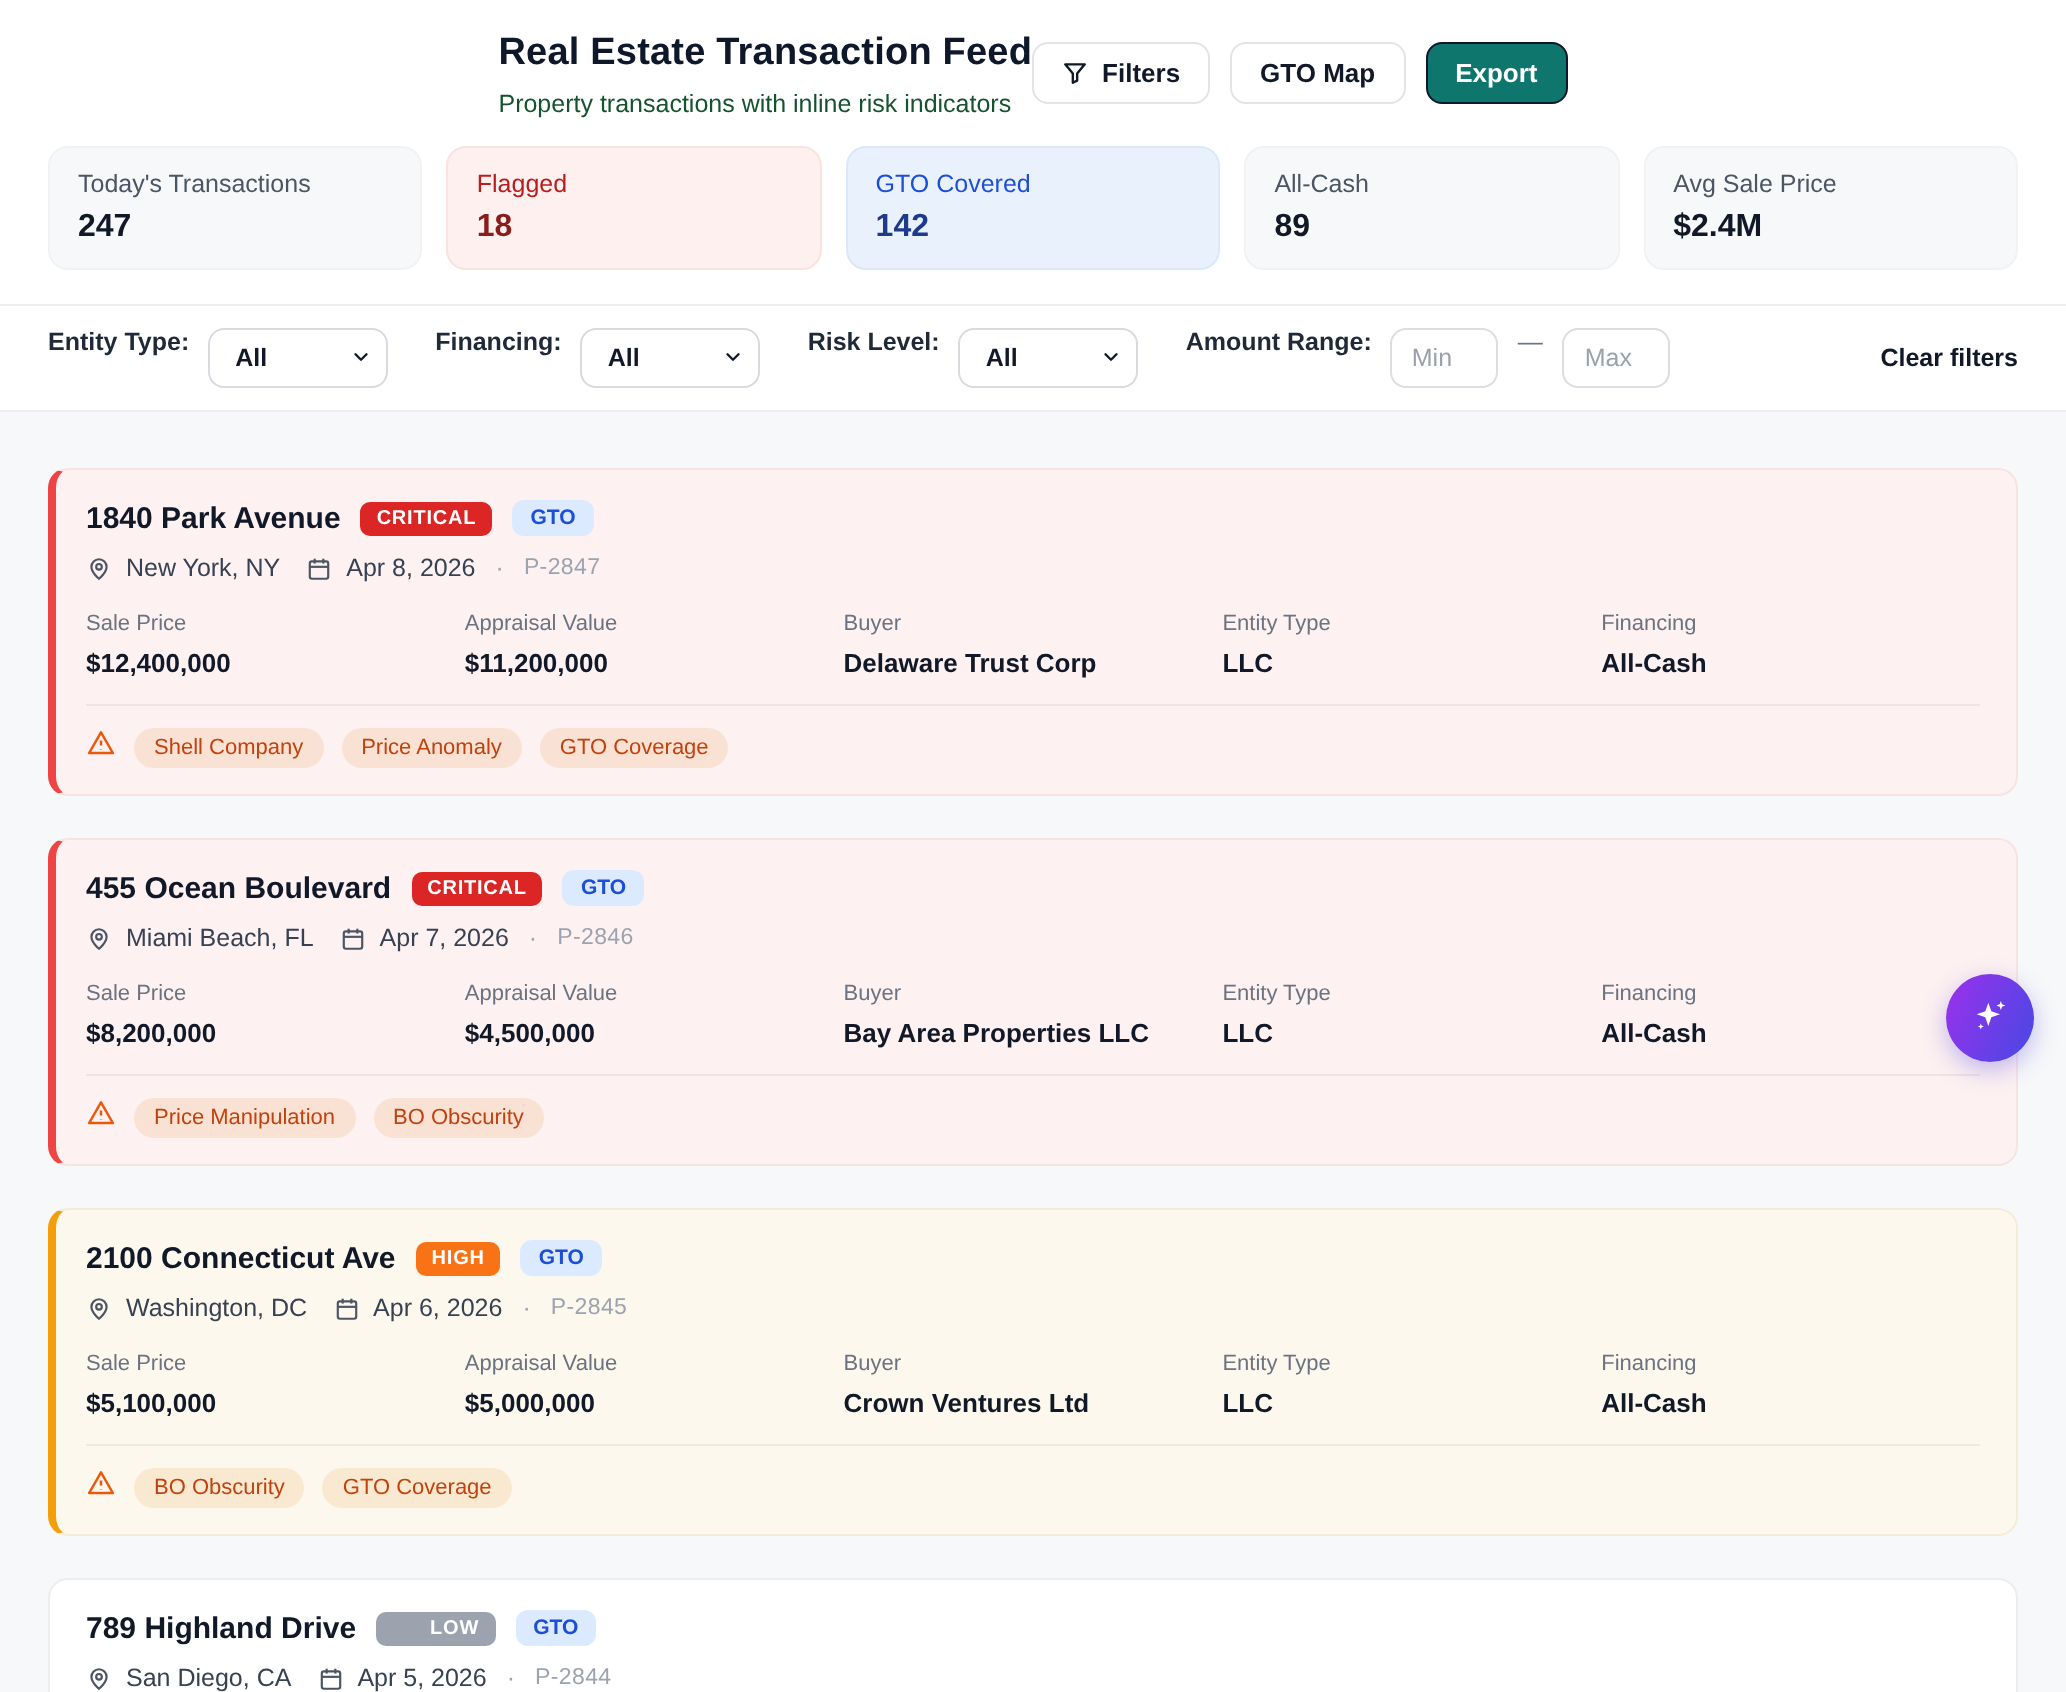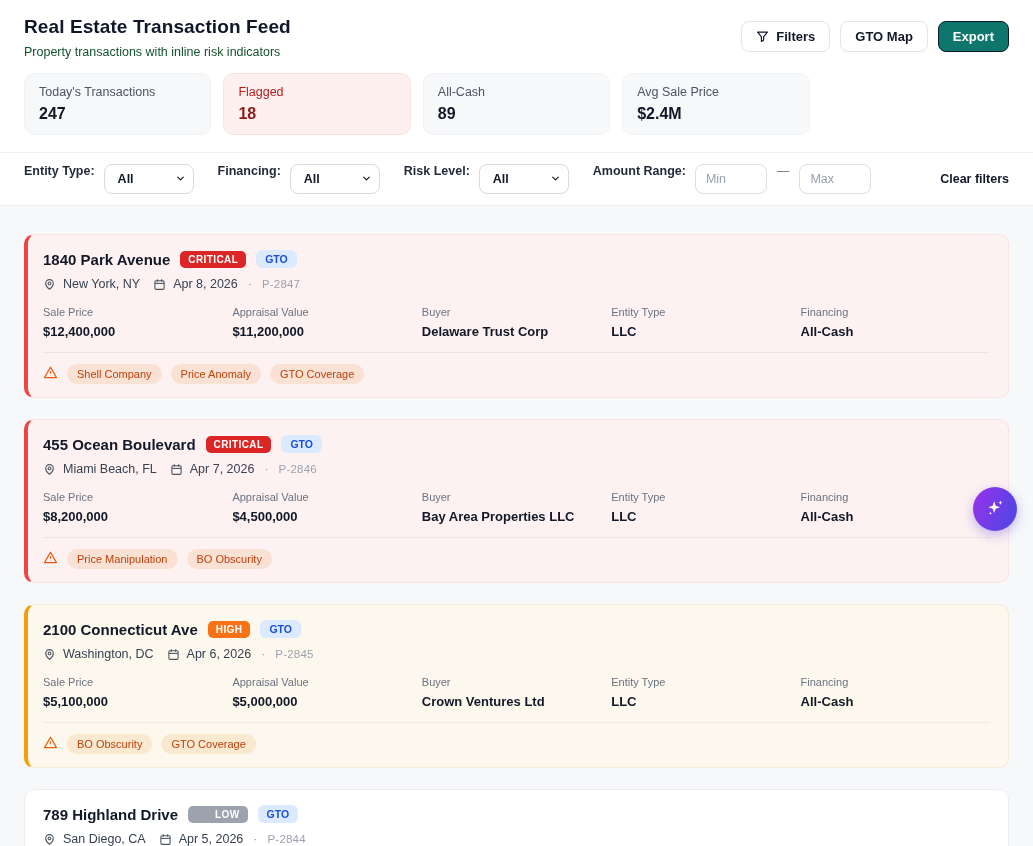--- a/index.html
+++ b/index.html
@@ -2,21 +2,21 @@
 <html><head>
 <meta charset="utf-8">
 <style>
   * { box-sizing: border-box; }
   html,body { margin:0; padding:0; }
   body {
     width:1033px; height:846px; position:relative; overflow:hidden;
     background:#ffffff; font-family:"Liberation Sans", sans-serif; color:#111827;
   }
   
-  .header { display:flex; justify-content:space-between; align-items:flex-start; padding:16px 24px 14px; }
+  .header { display:flex; justify-content:center; align-items:flex-start; padding:16px 24px 14px; }
   .page-title { font-size:19px; font-weight:700; margin:0 0 7px 0; color:#0f172a; letter-spacing:.1px; }
   .page-subtitle { font-size:12.5px; color:#14532d; }
   .hdr-actions { display:flex; gap:10px; margin-top:5px; }
   .btn { display:inline-flex; align-items:center; gap:7px; height:31px; padding:0 14px;
          border:1px solid #e2e4e8; border-radius:8px; background:#fff; font-size:13px; font-weight:700;
          color:#111827; cursor:pointer; font-family:inherit; }
   .btn.dark { background:#0f766e; border-color:#0f172a; color:#ffffff; }
   .btn svg { display:block; }
   
   .stats { display:grid; grid-template-columns:repeat(5,1fr); gap:12px; padding:0 24px; }
@@ -30,21 +30,21 @@
   
   .filterbar { margin-top:17px; border-top:1px solid #edeef1; border-bottom:1px solid #edeef1;
                background:#fff; padding:11px 24px; display:flex; align-items:center; gap:24px;
                font-size:12.5px; color:#1f2937; font-weight:600; }
   .fgroup { display:flex; align-items:flex-start; gap:9px; }
   .selwrap { position:relative;border-radius:10px; }
   .selwrap select { appearance:none; -webkit-appearance:none; width:90px; height:30px;
     border:1px solid #d7dade; border-radius:8px; padding:0 24px 0 13px; font-size:12.5px;
     background:#fff; color:#111827; font-family:inherit; font-weight:600; }
   .selwrap .chev { position:absolute; right:8px; top:9px; pointer-events:none; }
-  .amt input { width:72px; height:30px; border:1px solid #dadde2; border-radius:8px; padding:0 10px;
+  .amt input { width:54px; height:30px; border:1px solid #dadde2; border-radius:8px; padding:0 10px;
     font-size:12.5px; font-family:inherit; color:#111827; }
   .amt input::placeholder { color:#9aa1ab; font-weight:400; }
   .dash { color:#6b7280; font-weight:400; margin:0 1px; }
   .clear { margin-left:auto; font-size:12.5px; color:#111827; cursor:pointer; font-weight:600; }
   
   .content { background:#f7f8f9; padding:28px 24px 17px; height:649px; }
   .card { background:#ffffff; border:1px solid #ebedf0; border-radius:10px;
           padding:15px 18px 13px; margin-bottom:21px; }
   .card.risk-critical { background:#fdf1f1; border-color:#f8e3e3; border-left:4px solid #ef4444; padding-left:15px; }
   .card.risk-high { background:#fdf8ed; border-color:#f5ecd8; border-left:4px solid #f59e0b; padding-left:15px; }
@@ -98,20 +98,24 @@
 
 <div class="stats">
   <div class="stat">
     <div class="lbl">Today's Transactions</div>
     <div class="val">247</div>
   </div>
   <div class="stat flagged">
     <div class="lbl">Flagged</div>
     <div class="val">18</div>
   </div>
+  <div class="stat gto">
+    <div class="lbl">GTO Covered</div>
+    <div class="val">142</div>
+  </div>
   <div class="stat">
     <div class="lbl">All-Cash</div>
     <div class="val">89</div>
   </div>
   <div class="stat">
     <div class="lbl">Avg Sale Price</div>
     <div class="val">$2.4M</div>
   </div>
 </div>
 

